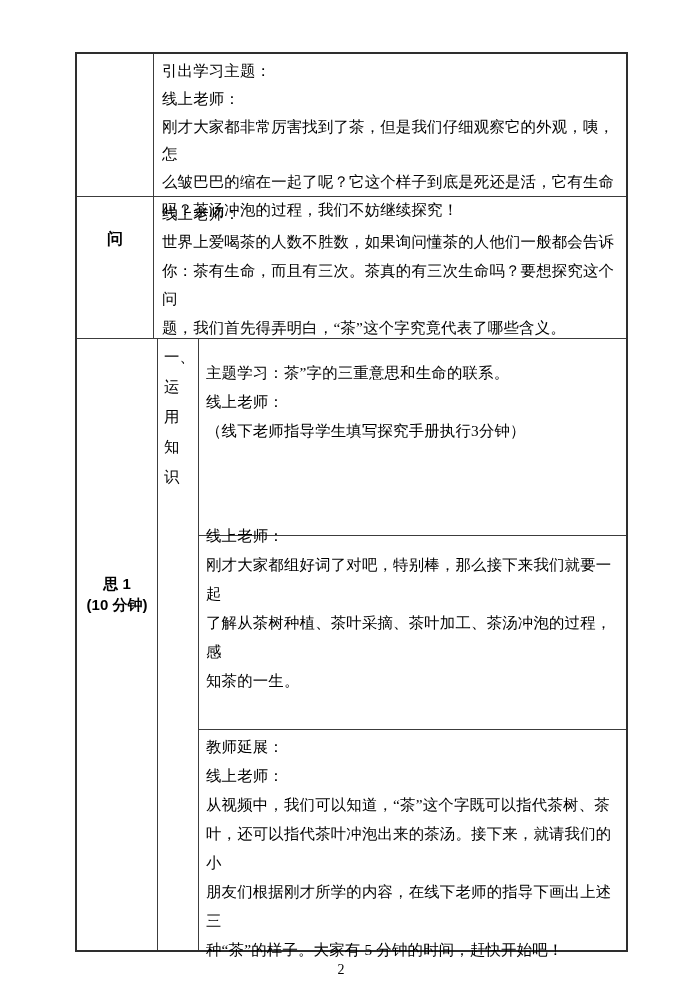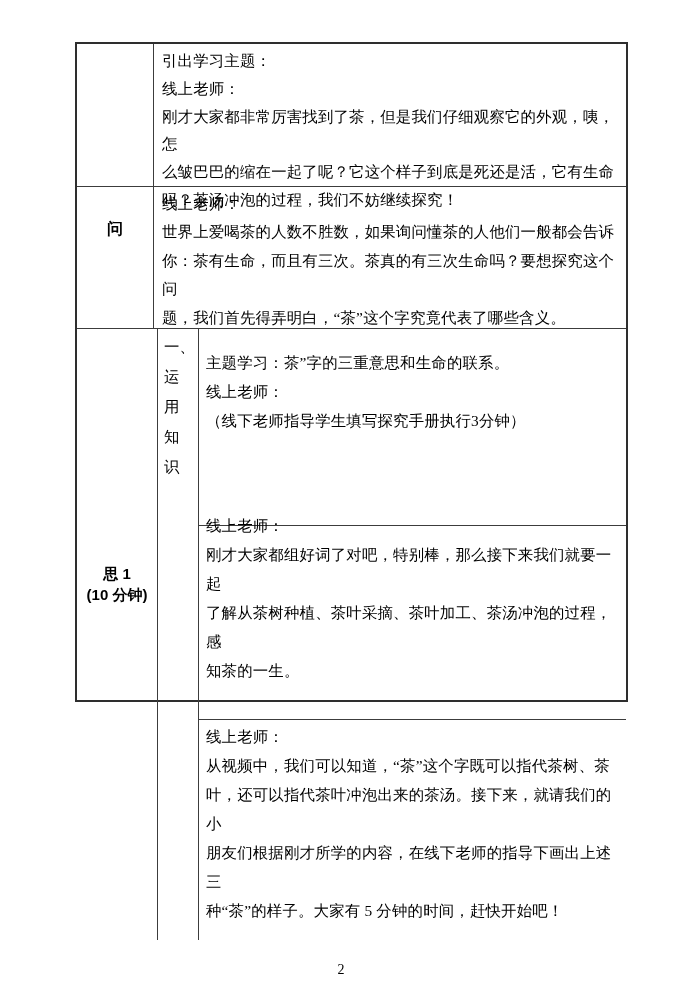--- a/index.html
+++ b/index.html
@@ -4,21 +4,21 @@
 <style>
   html,body{margin:0;padding:0;}
   body{
     width:700px;height:988px;background:#ffffff;color:#000;
     font-family:"Liberation Serif","DejaVu Serif",serif;
     -webkit-font-smoothing:antialiased;
   }
   .page{position:relative;width:700px;height:988px;background:#fff;overflow:hidden;}
 
   .tbl{
-    position:absolute;left:75px;top:42px;width:553px;height:660px;
+    position:absolute;left:75px;top:52px;width:553px;height:900px;
     border:2px solid #2e2e2e;box-sizing:border-box;
   }
   .row{position:absolute;left:0;right:0;box-sizing:border-box;}
   .r1{top:0;height:143px;border-bottom:1px solid #3c3c3c;}
   .r2{top:143px;height:142px;border-bottom:1px solid #3c3c3c;}
   .r3{top:285px;height:611px;}
 
   .cellA{position:absolute;left:0;top:0;bottom:0;width:77px;border-right:1px solid #3c3c3c;box-sizing:border-box;}
   .r3 .cellA{width:81px;}
   .cellB{position:absolute;left:78px;right:0;top:0;bottom:0;padding:3px 5px 0 7px;box-sizing:border-box;}
@@ -103,20 +103,21 @@
         </div>
 
         <div class="sub s2">
           <div class="txt">线上老师：</div>
           <div class="txt body">刚才大家都组好词了对吧，特别棒，那么接下来我们就要一起
 了解从茶树种植、茶叶采摘、茶叶加工、茶汤冲泡的过程，感
 知茶的一生。</div>
         </div>
 
         <div class="sub s3">
+          <div class="txt">教师延展：</div>
           <div class="txt">线上老师：</div>
           <div class="txt body">从视频中，我们可以知道，“茶”这个字既可以指代茶树、茶
 叶，还可以指代茶叶冲泡出来的茶汤。接下来，就请我们的小
 朋友们根据刚才所学的内容，在线下老师的指导下画出上述三
 种“茶”的样子。大家有 5 分钟的时间，赶快开始吧！</div>
         </div>
 
       </div>
     </div>
   </div>

